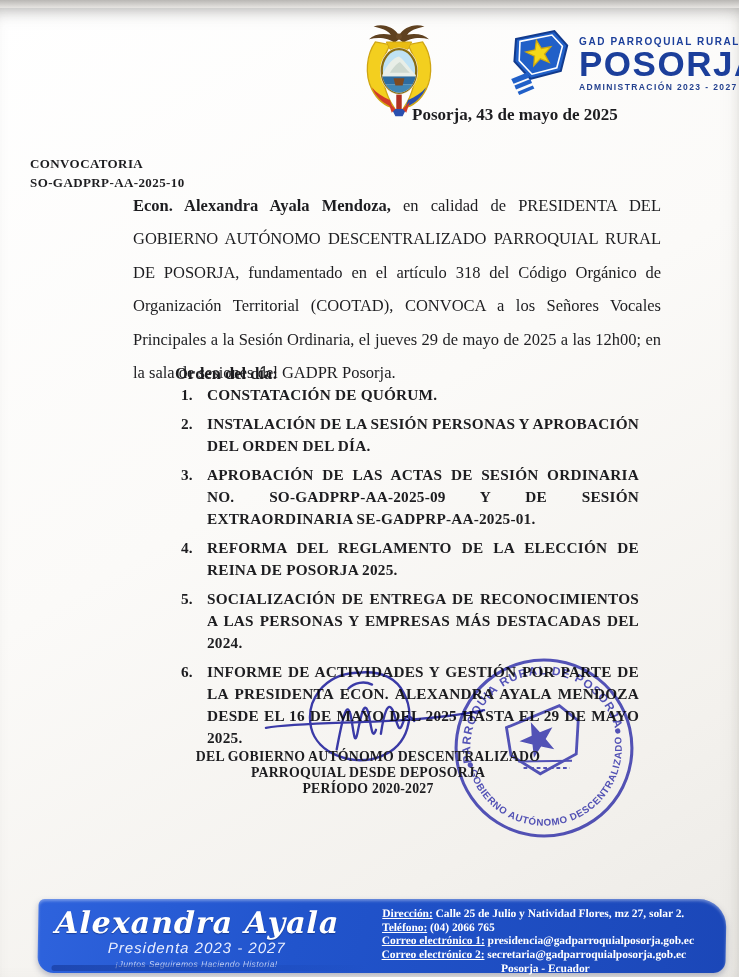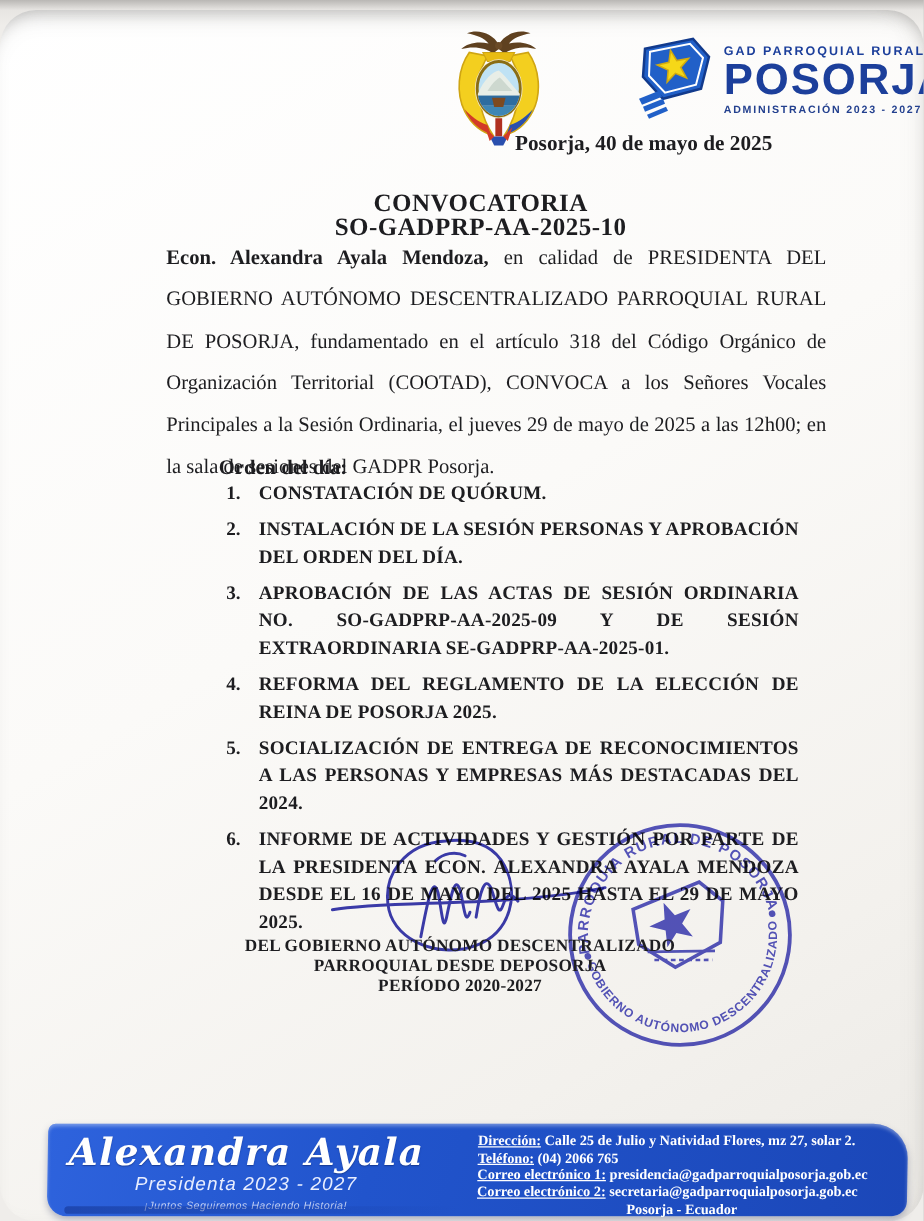--- a/index.html
+++ b/index.html
@@ -1,32 +1,32 @@
 <!DOCTYPE html>
 <html style="--logo-navy: #1c3f9b; --logo-blue: #2160c8; --star-yellow: #f6d818; --ink-blue: #3c3cb0; --stamp-blue: #4747bd; --footer-blue: #2154cc; --text: #1d1d20;"><head>
 <meta charset="utf-8">
 <style>
   html,body{margin:0;padding:0;background:#c9c8c5;}
   #photo{position:relative;width:739px;height:977px;overflow:hidden;
     background:linear-gradient(180deg,#b9b7b4 0,#e7e5e2 8px,#efedea 20px);
     font-family:"Liberation Serif",serif;color:var(--text,#1d1d20);}
   #paper{position:absolute;left:0;top:8px;right:0;bottom:0;
     background:linear-gradient(150deg,#ffffff 0%,#fbfaf8 45%,#f3f1ed 80%,#eceae6 100%);
-    box-shadow:inset 0 14px 18px -14px rgba(90,88,84,.55), inset -10px 0 22px -16px rgba(120,118,112,.35);border-radius:29px;}
+    box-shadow:inset 0 14px 18px -14px rgba(90,88,84,.55), inset -10px 0 22px -16px rgba(120,118,112,.35);}
   
   .coat{position:absolute;left:352px;top:14px;width:94px;height:98px;}
   .logo{position:absolute;left:508px;top:20px;display:flex;align-items:flex-start;}
   .logo-mark{width:64px;height:70px;flex:none;}
   .logo-text{margin-left:7px;padding-top:8px;font-family:"Liberation Sans",sans-serif;color:var(--logo-navy,#1c3f9b);}
   .logo-tag{font-size:10px;font-weight:bold;letter-spacing:1.6px;white-space:nowrap;}
   .logo-name{font-size:35px;font-weight:bold;letter-spacing:1.5px;line-height:.92;margin-top:1px;}
   .logo-sub{font-size:8.5px;font-weight:bold;letter-spacing:1.4px;margin-top:2px;color:#24418f;white-space:nowrap;}
   .date{position:absolute;left:412px;top:97px;width:205px;font-weight:bold;font-size:17px;white-space:nowrap;}
   
-  .title{position:absolute;left:30px;right:0;top:146px;text-align:center;font-weight:bold;font-size:20px;line-height:19px;letter-spacing:.4px;}
+  .title{position:absolute;left:30px;right:0;top:146px;text-align:left;font-weight:bold;font-size:13px;line-height:19px;letter-spacing:.4px;}
   
   .intro{position:absolute;left:133px;top:181px;width:528px;margin:0;font-size:16.5px;line-height:33.4px;text-align:justify;}
   .seg-bold{font-weight:bold;font-family:Liberation Serif, serif;}
   
   .agenda-h{position:absolute;left:175px;top:356px;font-weight:bold;font-size:16.5px;}
   .agenda-list{position:absolute;left:181px;top:376px;width:458px;margin:0;padding:0;list-style:none;}
   .agenda-item{display:flex;margin-bottom:7px;font-weight:bold;font-size:15.3px;line-height:22px;}
   .agenda-num{flex:none;width:26px;}
   .agenda-text{flex:1;text-align:justify;letter-spacing:.2px;}
   
@@ -98,21 +98,21 @@
         <polygon points="8,70 28,62 30,67 10,75" fill="var(--logo-blue,#2160c8)"></polygon>
         <polygon points="12,78 31,70 33,74 14,82" fill="var(--logo-blue,#2160c8)"></polygon>
       </svg>
       <div class="logo-text">
         <div class="logo-tag">GAD PARROQUIAL RURAL</div>
         <div class="logo-name">POSORJA</div>
         <div class="logo-sub">ADMINISTRACIÓN 2023 - 2027</div>
       </div>
     </div>
 
-    <div class="date">Posorja, 40 de mayo de 2025</div>
+    <div class="date">Posorja, 43 de mayo de 2025</div>
 
     <div class="title">
       <div>CONVOCATORIA</div>
       <div>SO-GADPRP-AA-2025-10</div>
     </div>
 
     <p class="intro"><span class="seg-bold">Econ. Alexandra Ayala Mendoza,</span><span> en calidad de PRESIDENTA DEL GOBIERNO AUTÓNOMO DESCENTRALIZADO PARROQUIAL RURAL DE POSORJA, fundamentado en el artículo 318 del Código Orgánico de Organización Territorial (COOTAD), CONVOCA a los Señores Vocales Principales a la Sesión Ordinaria, el jueves 29 de mayo de 2025 a las 12h00; en la sala de sesiones del GADPR Posorja.</span></p>
 
     <div class="agenda-h">Orden del día:</div>
     <ol class="agenda-list">

